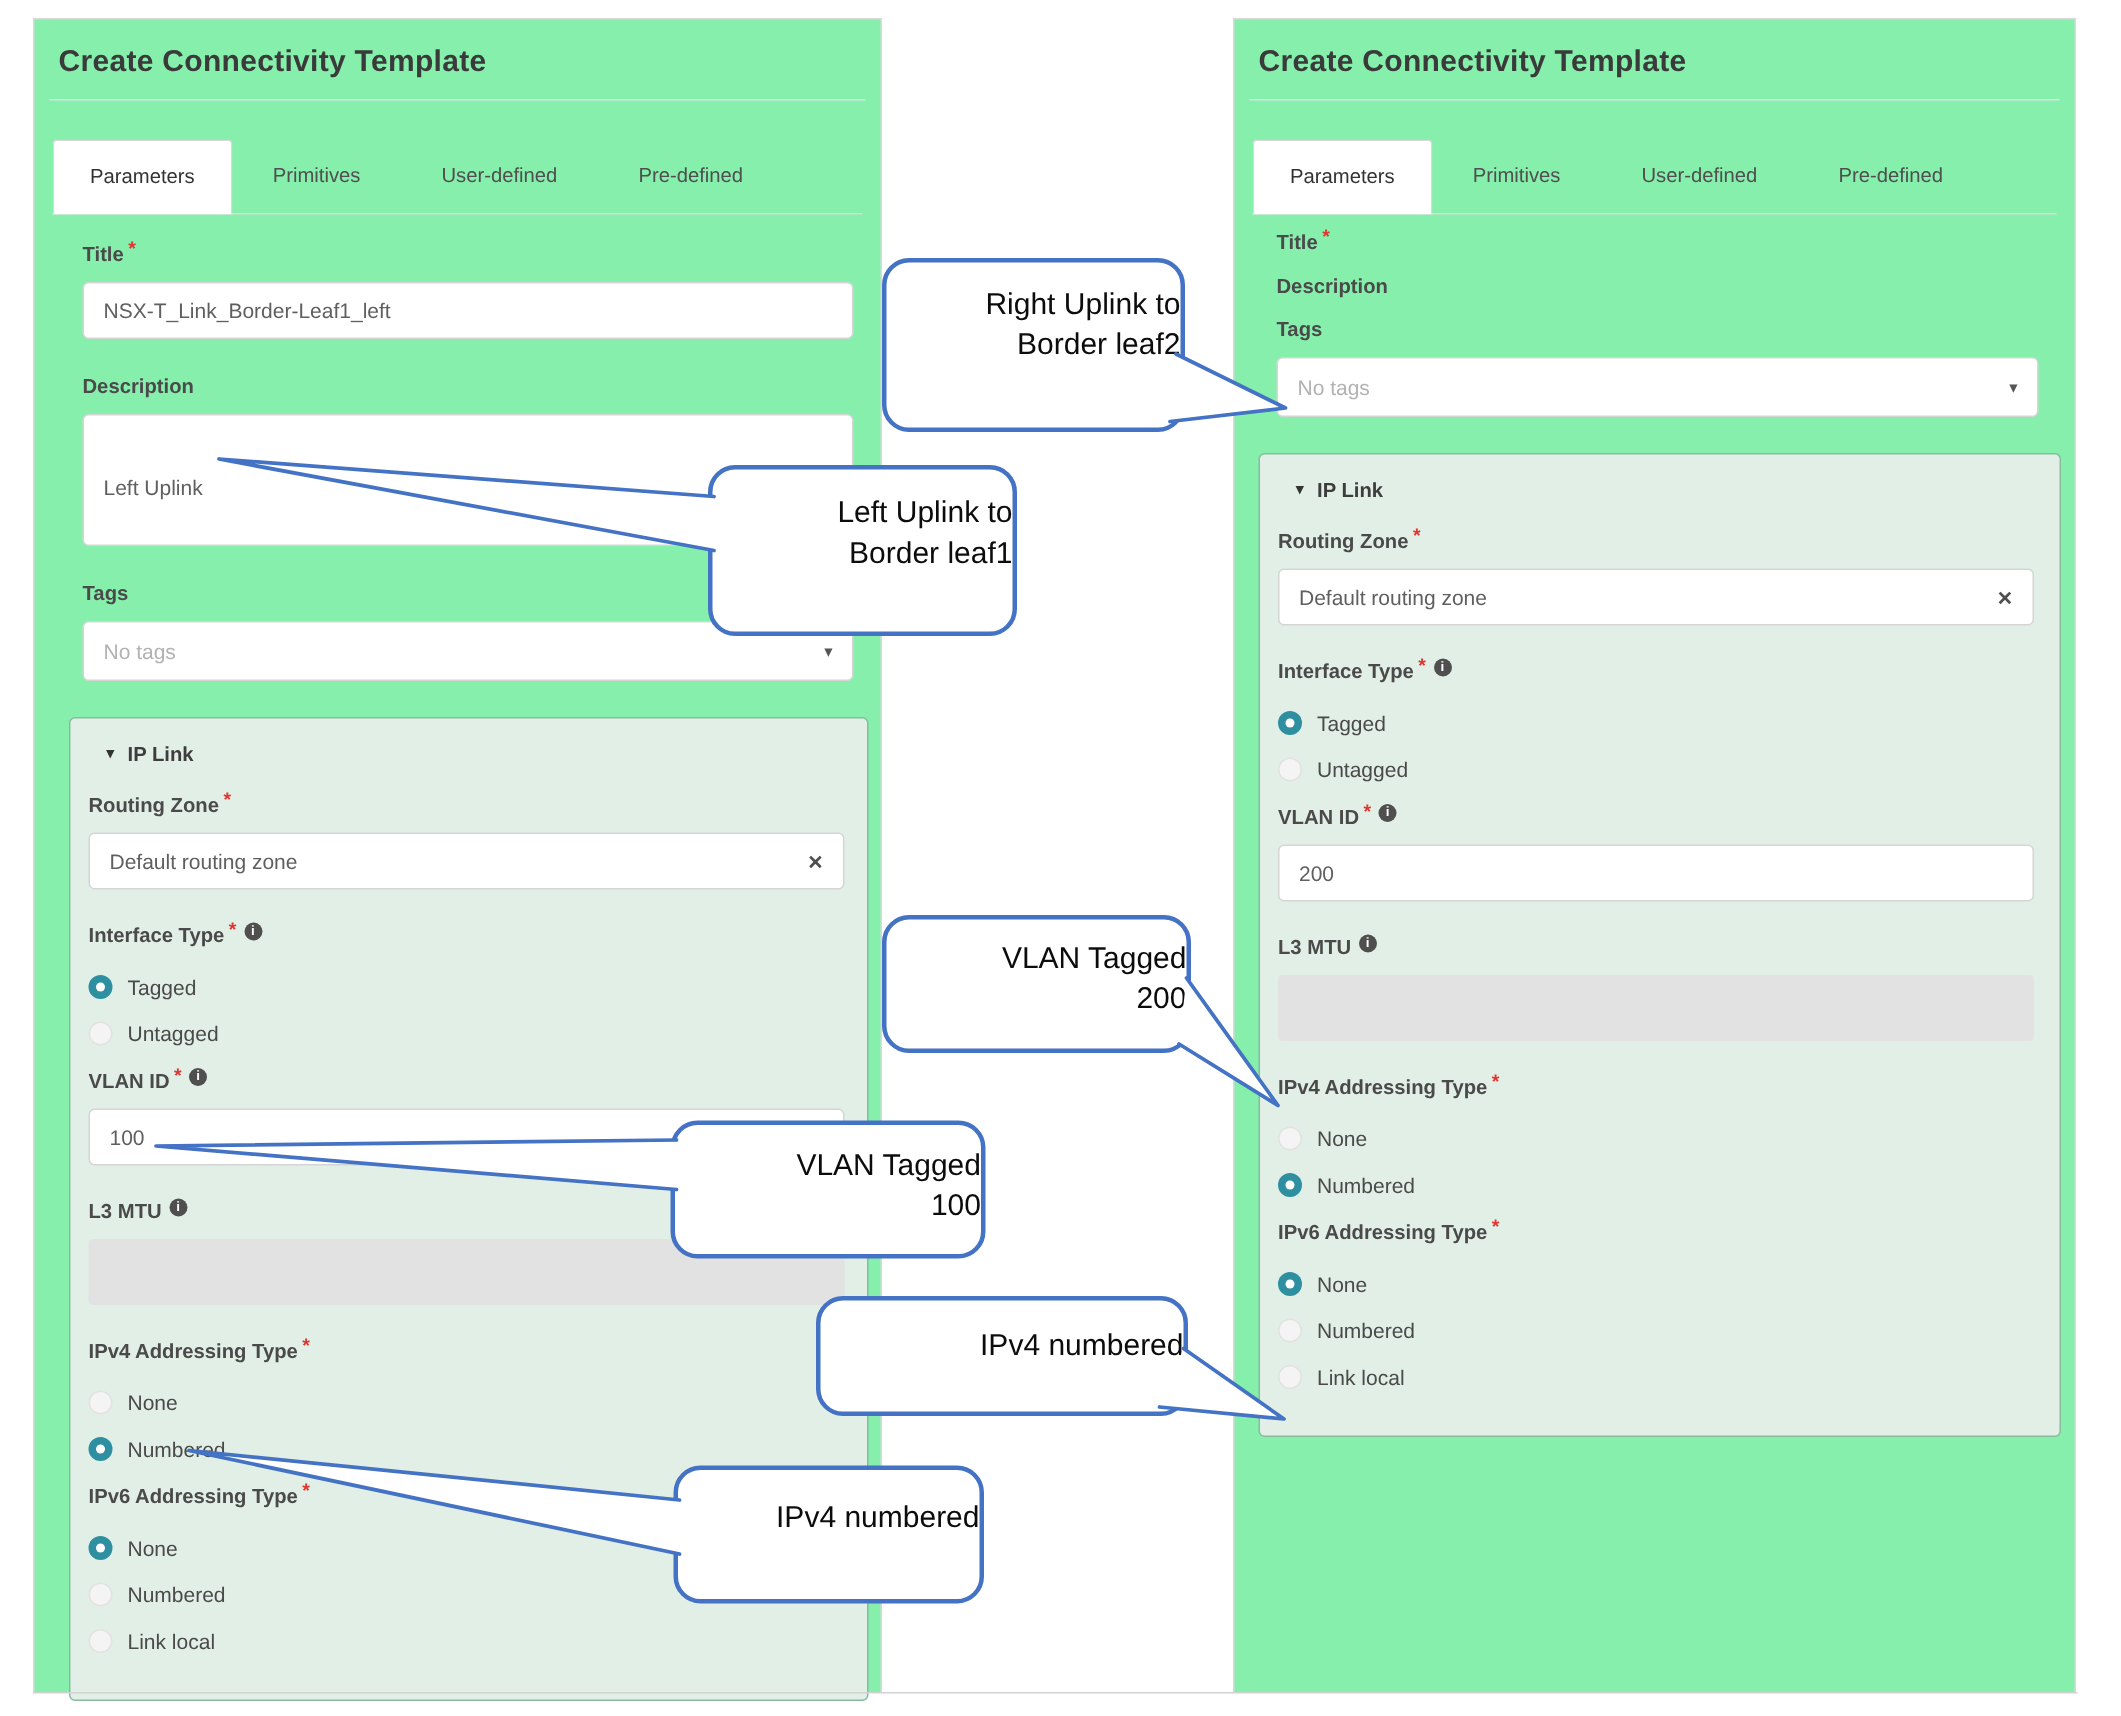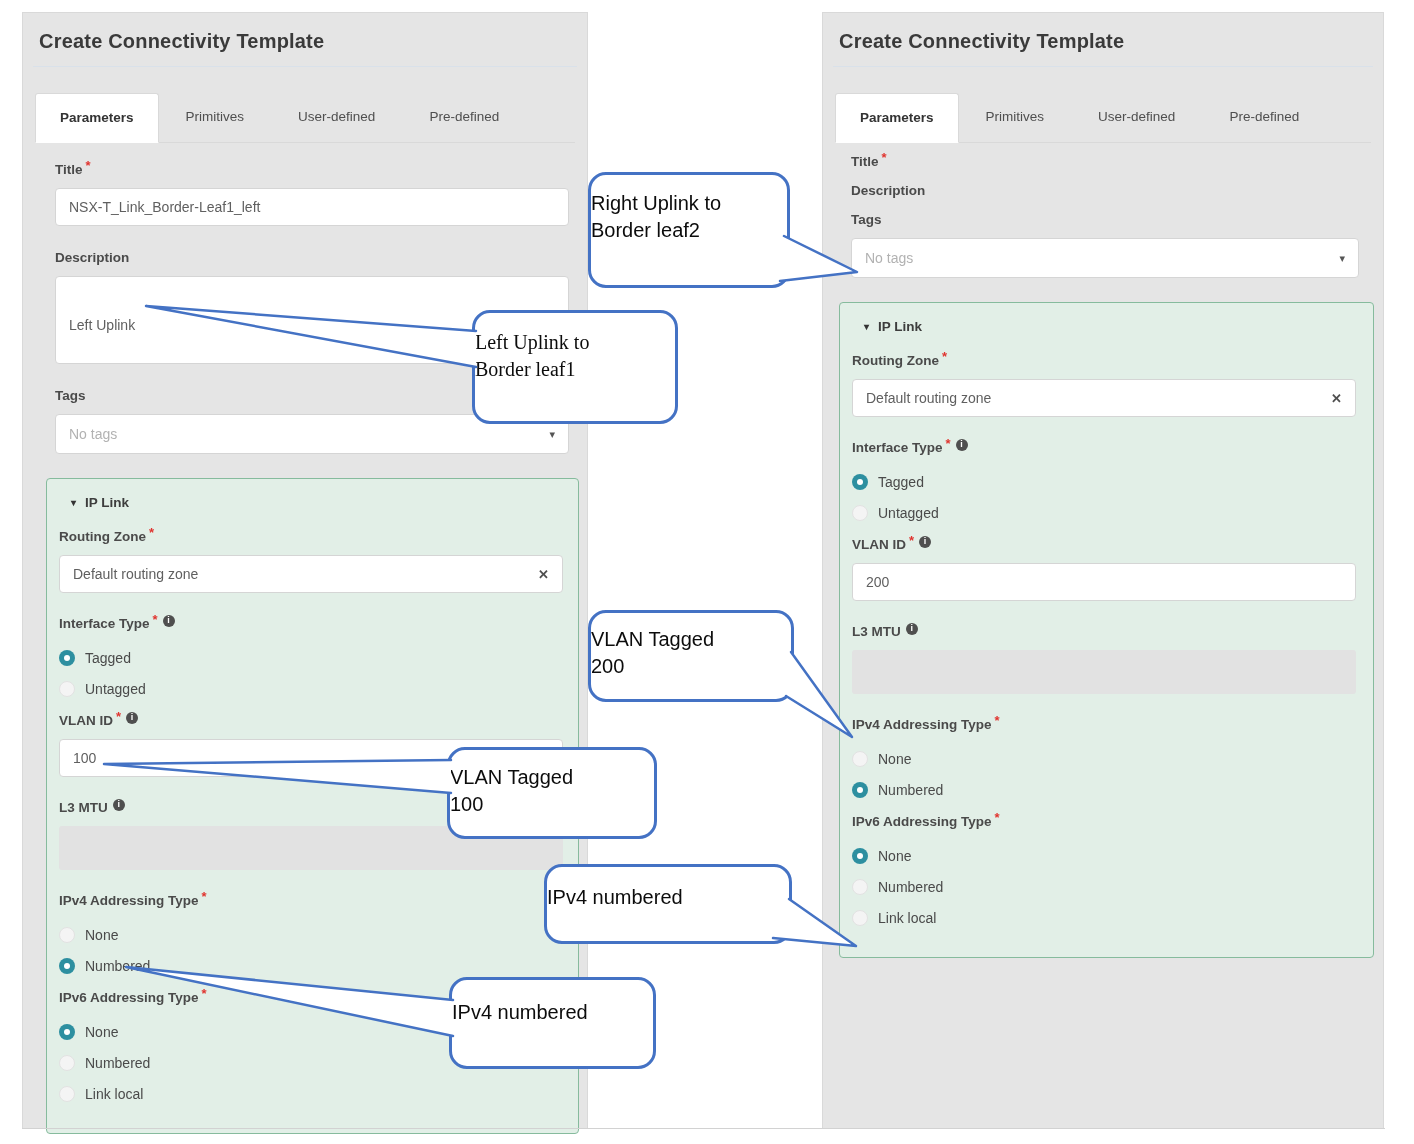--- a/index.html
+++ b/index.html
@@ -1,33 +1,33 @@
 <!DOCTYPE html>
 <html><head>
 <meta charset="utf-8">
 <style>
   html,body{margin:0;padding:0;}
   body{width:1414px;height:1144px;position:relative;background:#fff;
        font-family:"Liberation Sans",sans-serif;overflow:hidden;}
 
   
-  .card{position:absolute;top:12px;height:1116px;background:#e5e5e5;
+  .card{position:absolute;top:12px;height:1116px;background:#86efac;
         border:1px solid #d9d9d9;border-bottom:none;box-sizing:border-box;}
   #card-left{left:22px;width:566px;}
   #card-right{left:822px;width:562px;}
   .bottom-line{position:absolute;left:22px;top:1128px;width:1363px;height:0;
                border-top:1px solid #d2d2d2;}
 
   .card-header{font-size:20px;font-weight:700;color:#3a3a3a;
                padding:17px 16px 13px;letter-spacing:.2px;}
   .card-divider{border:none;border-top:1px solid #d9e1ea;margin:0 10px;}
 
   .tabs{display:flex;margin:26px 12px 0;border-bottom:1px solid #d9d9d9;}
   .tab{font-size:13.5px;color:#4f4f4f;line-height:48px;padding:0 27px;white-space:nowrap;}
-  .tab.active{font-weight:700;color:#333;background:#fff;
+  .tab.active{font-weight:400;color:#333;background:#fff;
               border:1px solid #d9d9d9;border-bottom:1px solid #fff;
               margin-bottom:-1px;border-radius:3px 3px 0 0;padding:0 24px;}
 
   .form-body{padding:16px 18px 0 32px;}
   #card-right .form-body{padding:8px 24px 0 28px;}
 
   .field-label{display:flex;align-items:center;font-size:13.5px;font-weight:700;
                color:#4a4a4a;margin:0 0 8px;line-height:21px;}
   .req{color:#e0342f;font-size:13px;margin-left:3px;transform:translateY(-4px);}
   .info-icon{width:12px;height:12px;border-radius:50%;background:#4f4f4f;color:#fff;
@@ -59,24 +59,24 @@
   .radio-row{display:flex;align-items:center;gap:10px;height:31px;font-size:14px;color:#4a4a4a;}
   .radio{width:16px;height:16px;border-radius:50%;background:#f4f4f4;
          border:1px solid #e2e2e2;box-sizing:border-box;position:relative;flex:none;}
   .radio.sel{background:#2d8fa0;border:none;}
   .radio.sel::after{content:"";position:absolute;width:6px;height:6px;background:#fff;
                     border-radius:50%;left:5px;top:5px;}
   .radio-group{margin-bottom:6px;}
 
   
   .callout{position:absolute;background:#fff;border:3px solid #4472c4;border-radius:18px;
-           z-index:4;font-size:20px;color:#0c0c0c;text-align:left;line-height:1.33;
+           z-index:4;font-size:20px;color:#0c0c0c;text-align:right;line-height:1.33;
            white-space:pre-line;box-sizing:border-box;}
   #co-right-uplink{left:588px;top:172px;width:202px;height:116px;padding-top:15px;}
-  #co-left-uplink {left:472px;top:310px;width:206px;height:114px;padding-top:16px;font-family:Liberation Serif, serif;}
+  #co-left-uplink {left:472px;top:310px;width:206px;height:114px;padding-top:16px;}
   #co-vlan-200    {left:588px;top:610px;width:206px;height:92px;padding-top:13px;}
   #co-vlan-100    {left:447px;top:747px;width:210px;height:92px;padding-top:14px;}
   #co-ipv4-right  {left:544px;top:864px;width:248px;height:80px;padding-top:17px;}
   #co-ipv4-left   {left:449px;top:977px;width:207px;height:92px;padding-top:19px;}
 
   #tails{position:absolute;left:0;top:0;width:1414px;height:1144px;z-index:5;
          pointer-events:none;}
   #tails path{fill:#fff;stroke:#4472c4;stroke-width:2.5;stroke-linejoin:round;
               stroke-linecap:round;}
 </style>

